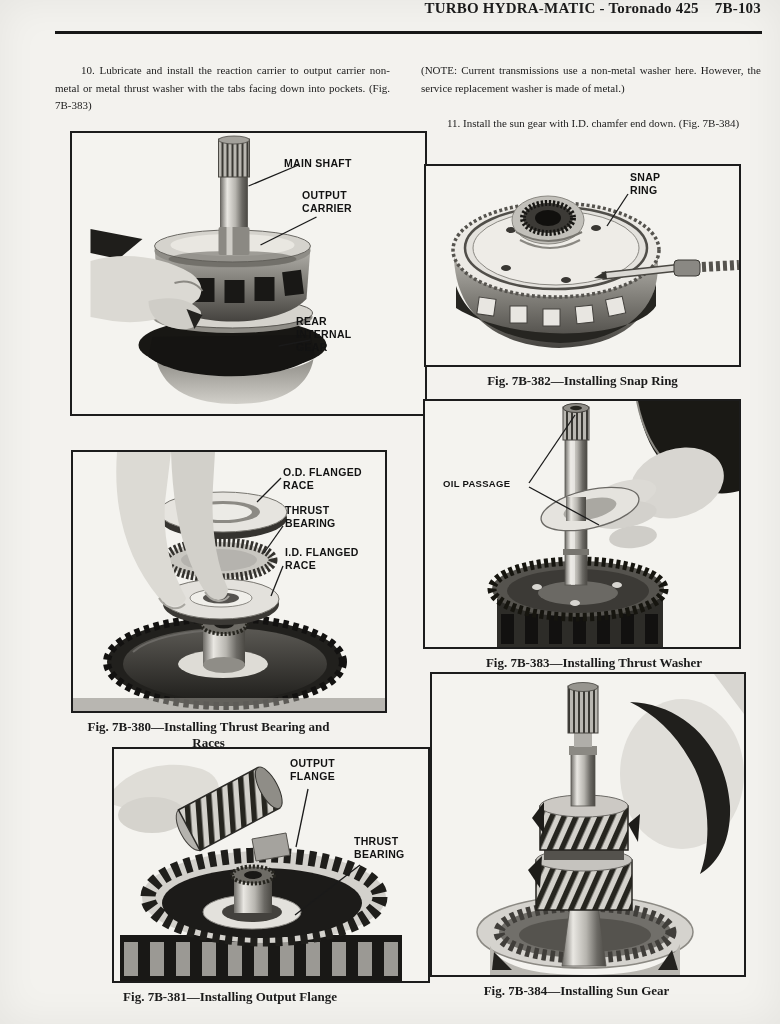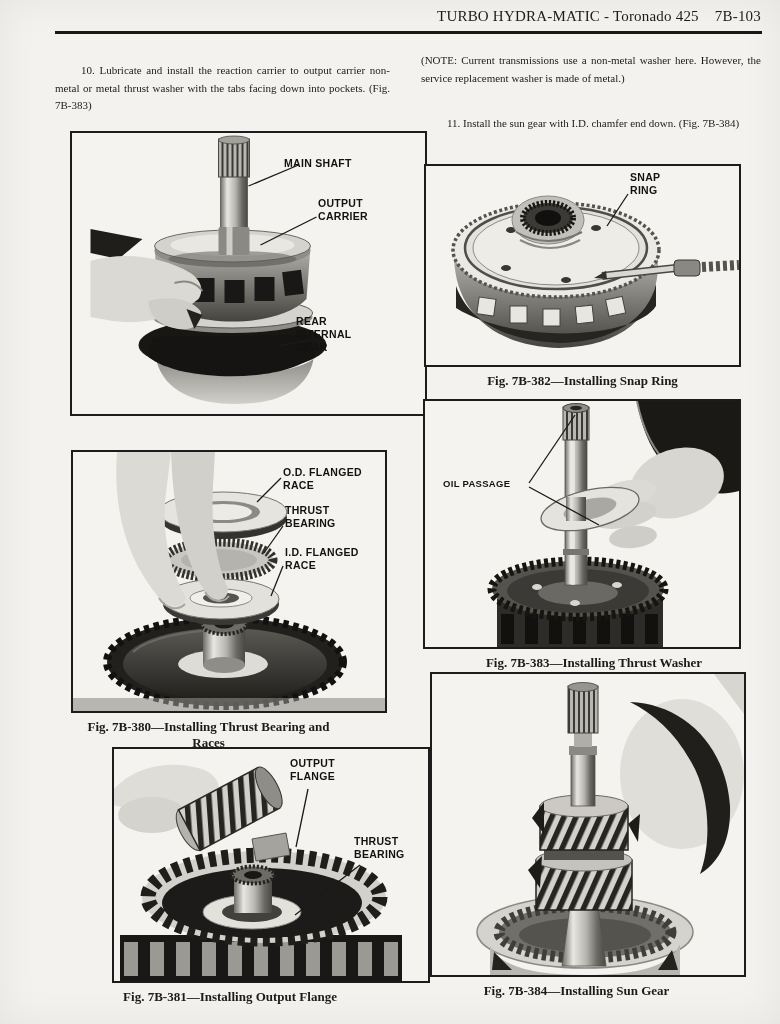--- a/index.html
+++ b/index.html
@@ -1,19 +1,19 @@
 <!DOCTYPE html>
 <html><head>
 <meta charset="utf-8">
 <style>
   html,body{margin:0;padding:0;background:#d9d8d5;}
   .page{position:relative;width:780px;height:1024px;background:#f3f2ee;
         font-family:"Liberation Serif",serif;color:#1b1b1b;overflow:hidden;
         box-shadow:inset 0 0 40px rgba(0,0,0,0.06);}
-  .hdr{position:absolute;top:8px;right:19px;font-weight:400;font-size:15px;
+  .hdr{position:absolute;top:0;right:19px;font-weight:700;font-size:15px;
        letter-spacing:0.2px;white-space:nowrap;}
   .hdr .pgnum{margin-left:16px;}
   .hdr-rule{position:absolute;left:55px;right:18px;top:31px;height:2.5px;background:#171717;}
   .bodytext{position:absolute;font-size:11px;line-height:17.5px;text-align:justify;margin:0;}
   .indent{text-indent:26px;}
   .fig{position:absolute;}
   .photo{position:relative;background:#f4f3ef;border:2px solid #1c1c1c;}
   .art{position:absolute;left:0;top:0;width:100%;height:100%;display:block;}
   .lbl{position:absolute;font-family:"Liberation Sans",sans-serif;font-weight:700;
        font-size:10.5px;line-height:1.22;letter-spacing:0.3px;color:#121212;}
@@ -59,21 +59,21 @@
 
 <div class="page">
 
   <div class="hdr">
     <span>TURBO HYDRA-MATIC - Toronado 425</span><span class="pgnum">7B-103</span>
   </div>
   <div class="hdr-rule"></div>
 
   <p class="bodytext indent" style="left:55px;top:62px;width:335px;">10. Lubricate and install the reaction carrier to output carrier non-metal or metal thrust washer with the tabs facing down into pockets. (Fig. 7B-383)</p>
 
-  <p class="bodytext" style="left:421px;top:52px;width:340px;">(NOTE: Current transmissions use a non-metal washer here. However, the service replacement washer is made of metal.)</p>
+  <p class="bodytext" style="left:421px;top:62px;width:340px;">(NOTE: Current transmissions use a non-metal washer here. However, the service replacement washer is made of metal.)</p>
   <p class="bodytext indent" style="left:421px;top:115px;width:340px;">11. Install the sun gear with I.D. chamfer end down. (Fig. 7B-384)</p>
 
   <div class="fig" style="left:70px;top:131px;width:320px;">
     <div class="photo" style="width:316px;height:281px;padding-left:37px;">
       <svg class="art" viewBox="0 0 316 281">
 
         <path d="M66,228 C74,258 104,271 146,271 C192,271 218,254 223,226 C196,246 94,248 66,228 Z" fill="url(#gBase)"></path>
 
         <ellipse cx="142" cy="212" rx="94" ry="27" fill="#181714"></ellipse>
         <path d="M62,204 L58,224 C90,250 196,250 224,222 L220,202 Z" fill="#151412"></path>
@@ -107,21 +107,21 @@
         <path d="M84,150 C96,146 106,150 112,158" stroke="#8b8983" stroke-width="2" fill="none"></path>
         <path d="M96,176 L112,182 L104,196 Z" fill="#23221f"></path>
 
         <g class="leader">
           <line x1="208" y1="32" x2="158" y2="53"></line>
           <line x1="226" y1="84" x2="170" y2="112"></line>
           <line x1="220" y1="207" x2="188" y2="213"></line>
         </g>
       </svg>
       <div class="lbl nowrap" style="left:212px;top:24px;">MAIN SHAFT</div>
-      <div class="lbl" style="left:230px;top:64px;width:62px;margin-left:16px;">OUTPUT CARRIER</div>
+      <div class="lbl" style="left:230px;top:56px;width:62px;">OUTPUT CARRIER</div>
       <div class="lbl" style="left:224px;top:182px;width:70px;">REAR INTERNAL GEAR</div>
     </div>
   </div>
 
   <div class="fig" style="left:71px;top:450px;width:275px;">
     <div class="photo" style="width:312px;height:259px;">
       <svg class="art" viewBox="0 0 312 259">
 
         <ellipse cx="152" cy="210" rx="118" ry="44" fill="#21201d" stroke="#121110" stroke-width="8" stroke-dasharray="5.5 4.5"></ellipse>
         <ellipse cx="152" cy="212" rx="102" ry="36" fill="url(#gFaceDark)"></ellipse>

